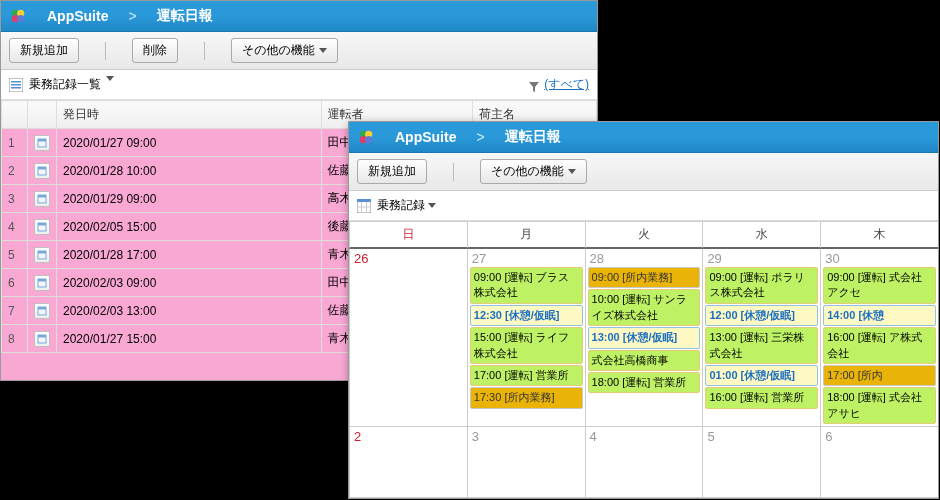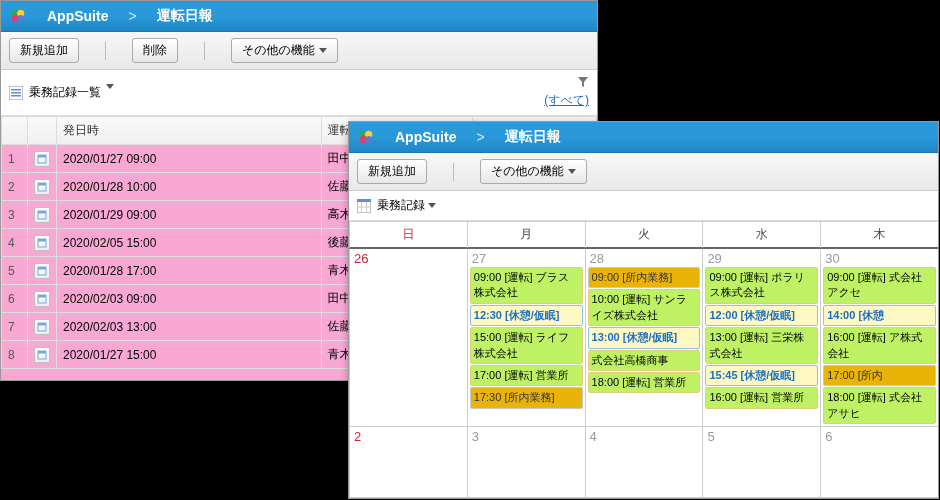--- a/index.html
+++ b/index.html
@@ -71,21 +71,21 @@
   }
 
   .sub-toolbar {
     padding: 6px 8px;
     display: flex;
     align-items: center;
     gap: 6px;
     border-bottom: 1px solid #ddd;
     background: #fff;
   }
-  .sub-toolbar .right { margin-left: auto; display: flex; align-items: flex-end; gap: 4px; flex-direction: column; }
+  .sub-toolbar .right { margin-left: auto; display: flex; align-items: flex-end; gap: 4px; }
   .linkish { color: #1b6ec2; text-decoration: underline; cursor: pointer; }
   .funnel {
     width: 12px; height: 12px; display: inline-block;
   }
   .list-ico {
     width: 14px; height: 14px;
     display: inline-flex; align-items: center; justify-content: center;
   }
 
   
@@ -387,21 +387,21 @@
           <div class="evt drive">10:00 [運転] サンライズ株式会社</div>
           <div class="evt rest">13:00 [休憩/仮眠]</div>
           <div class="evt drive">式会社高橋商事</div>
           <div class="evt drive">18:00 [運転] 営業所</div>
         </div>
         <div class="cal-cell">
           <div class="cal-date">29</div>
           <div class="evt drive">09:00 [運転] ポラリス株式会社</div>
           <div class="evt rest">12:00 [休憩/仮眠]</div>
           <div class="evt drive">13:00 [運転] 三栄株式会社</div>
-          <div class="evt rest">15:45 [休憩/仮眠]</div>
+          <div class="evt rest">01:00 [休憩/仮眠]</div>
           <div class="evt drive">16:00 [運転] 営業所</div>
         </div>
         <div class="cal-cell">
           <div class="cal-date">30</div>
           <div class="evt drive">09:00 [運転] 式会社アクセ</div>
           <div class="evt rest">14:00 [休憩</div>
           <div class="evt drive">16:00 [運転] ア株式会社</div>
           <div class="evt office">17:00 [所内</div>
           <div class="evt drive">18:00 [運転] 式会社アサヒ</div>
         </div>

